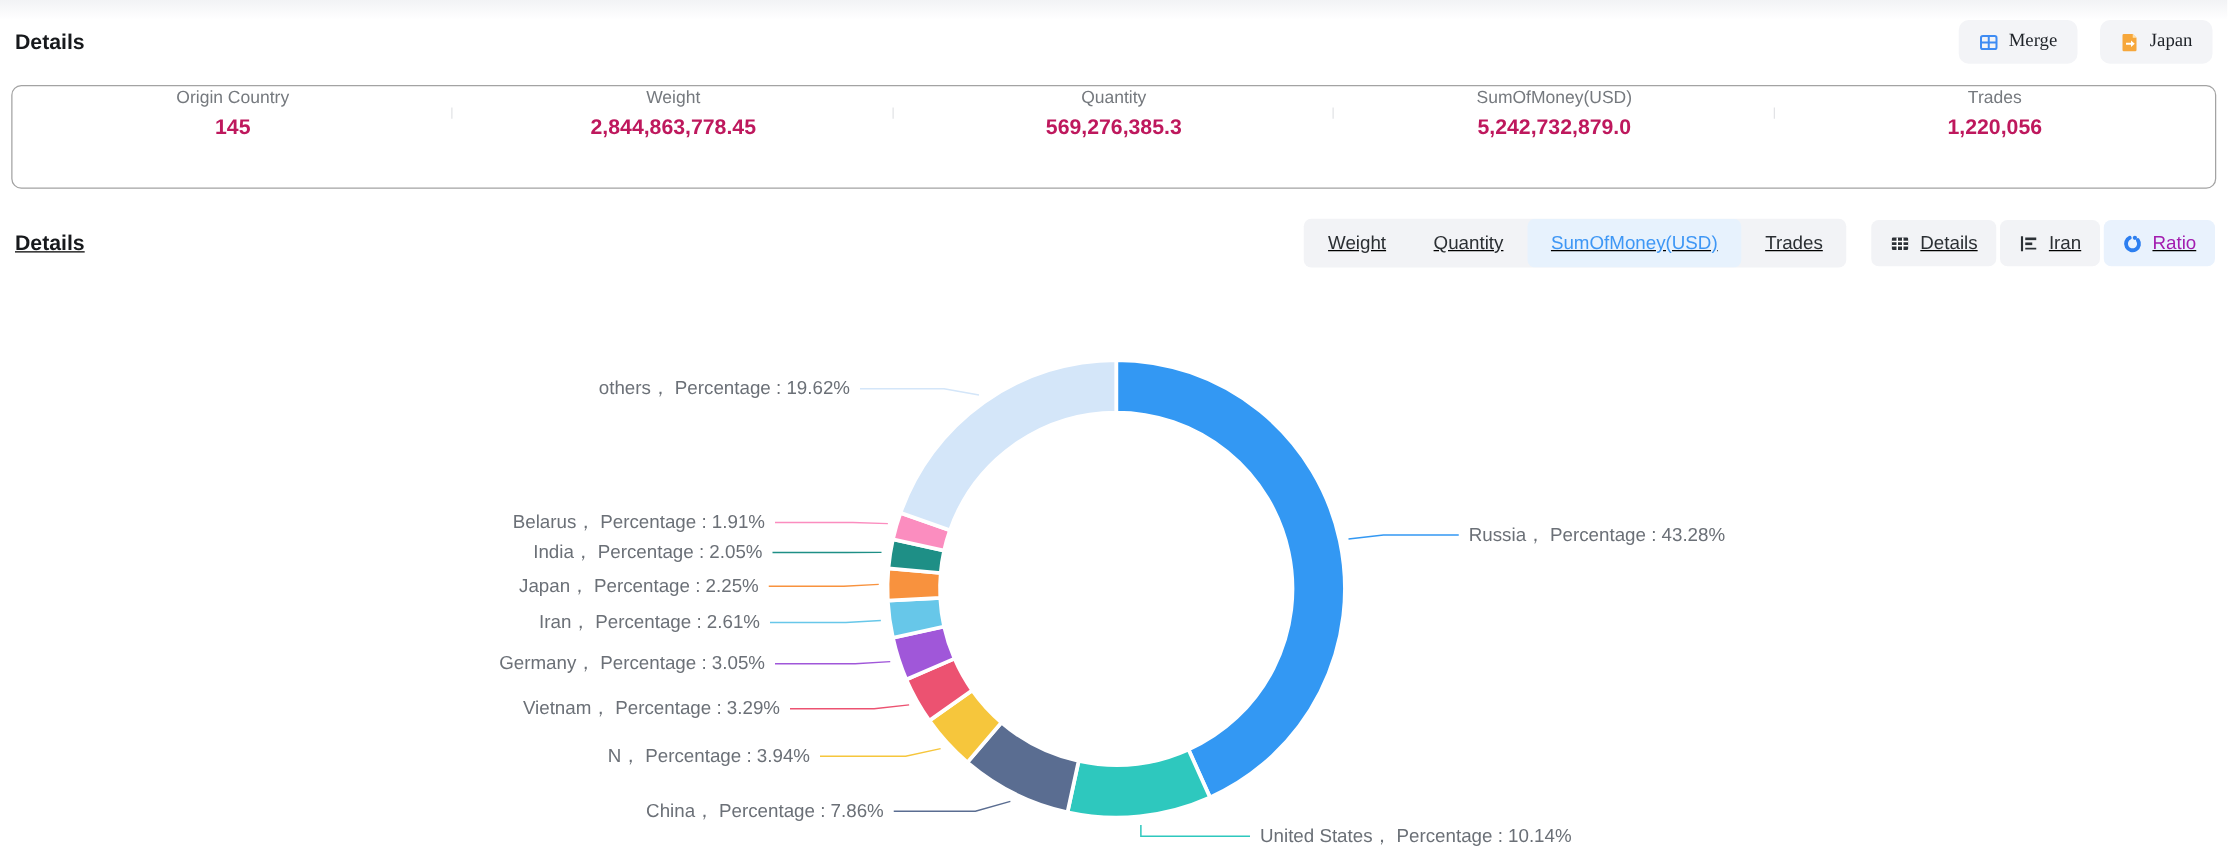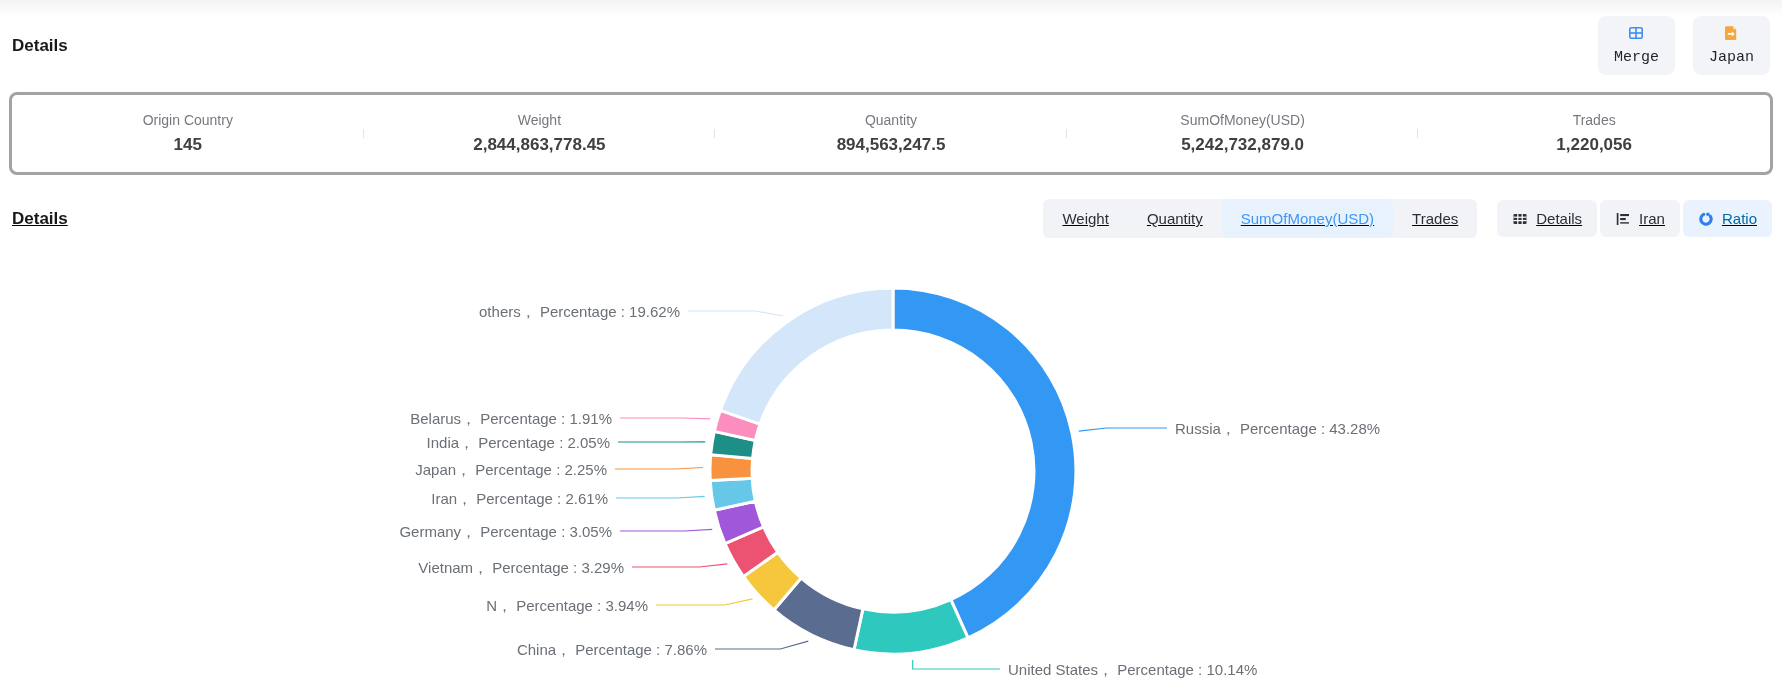--- a/index.html
+++ b/index.html
@@ -19,40 +19,40 @@
   .topbar {
     display: flex; justify-content: space-between; align-items: center;
     padding: 16px 12px 0 12px;
   }
   .sec-title { font-size: 17px; font-weight: 700; color: #17191c; }
   .actions { display: flex; gap: 18px; }
   .btn {
     display: flex; align-items: center; gap: 8px;
     background: #f3f4f7; border: none; border-radius: 8px;
     padding: 9px 16px; font-size: 15px; color: #1f2329;
-    font-family: Liberation Mono, monospace; cursor: pointer; flex-direction: column;
+    font-family: Liberation Serif, serif; cursor: pointer;
   }
   .btn .ic { display: flex; align-items: center; }
   .stats-card {
     margin: 17px 9px 0 9px;
-    border: 3px solid #a3a3a3; border-radius: 8px;
-    height: 83px; display: flex; align-items: center;
+    border: 1px solid #a3a3a3; border-radius: 8px;
+    height: 83px; display: flex; align-items: flex-start;
     background: #fff;
   }
   .stat-cell {
     flex: 1 1 0; display: flex; flex-direction: column;
     align-items: center; justify-content: center; gap: 7px;
     position: relative;
   }
   .stat-cell:not(:last-child)::after {
     content: ''; position: absolute; right: 0; top: 17px; bottom: 17px;
     width: 1px; background: #e2e3e6;
   }
   .stat-label { font-size: 14px; color: #75797e; }
-  .stat-value { font-size: 17px; font-weight: 700; color: #404040; }
+  .stat-value { font-size: 17px; font-weight: 700; color: #be185d; }
   .details-row {
     display: flex; align-items: center;
     margin-top: 24px; padding: 0 10px 0 12px; text-decoration: underline;
   }
   .details-row .spacer { flex: 1; }
   .measure-tabs {
     display: flex; background: #f2f3f6; border-radius: 6px;
     overflow: hidden; margin-right: 20px;
   }
   .mtab {
@@ -61,21 +61,21 @@
     border-radius: 6px; white-space: nowrap;
   }
   .mtab.active { background: #e7f2fd; color: #3e97f5; }
   .view-tabs { display: flex; gap: 3px; }
   .vtab {
     display: flex; align-items: center; gap: 8px;
     border: none; background: #f2f3f6; font-family: inherit;
     padding: 10px 15px; font-size: 15px; color: #2b2f33; cursor: pointer;
     border-radius: 6px; white-space: nowrap;
   }
-  .vtab.active { background: #e9f2fd; color: #0369a1; }
+  .vtab.active { background: #e9f2fd; color: #a21caf; }
   .vtab .ic { display: flex; align-items: center; }
   .chart-wrap { position: absolute; left: 0; top: 212px; width: 1782px; height: 476px; }
   .chart-wrap svg { display: block; }
   .chart-wrap text { font-family: "Liberation Sans", "DejaVu Sans", sans-serif; }
   .slice { cursor: pointer; }
 </style>
 </head>
 <body>
 
 <div class="topbar">
@@ -110,21 +110,21 @@
     <div class="stat-cell">
       <div class="stat-label">Origin Country</div>
       <div class="stat-value">145</div>
     </div>
     <div class="stat-cell">
       <div class="stat-label">Weight</div>
       <div class="stat-value">2,844,863,778.45</div>
     </div>
     <div class="stat-cell">
       <div class="stat-label">Quantity</div>
-      <div class="stat-value">894,563,247.5</div>
+      <div class="stat-value">569,276,385.3</div>
     </div>
     <div class="stat-cell">
       <div class="stat-label">SumOfMoney(USD)</div>
       <div class="stat-value">5,242,732,879.0</div>
     </div>
     <div class="stat-cell">
       <div class="stat-label">Trades</div>
       <div class="stat-value">1,220,056</div>
     </div>
   </div>

